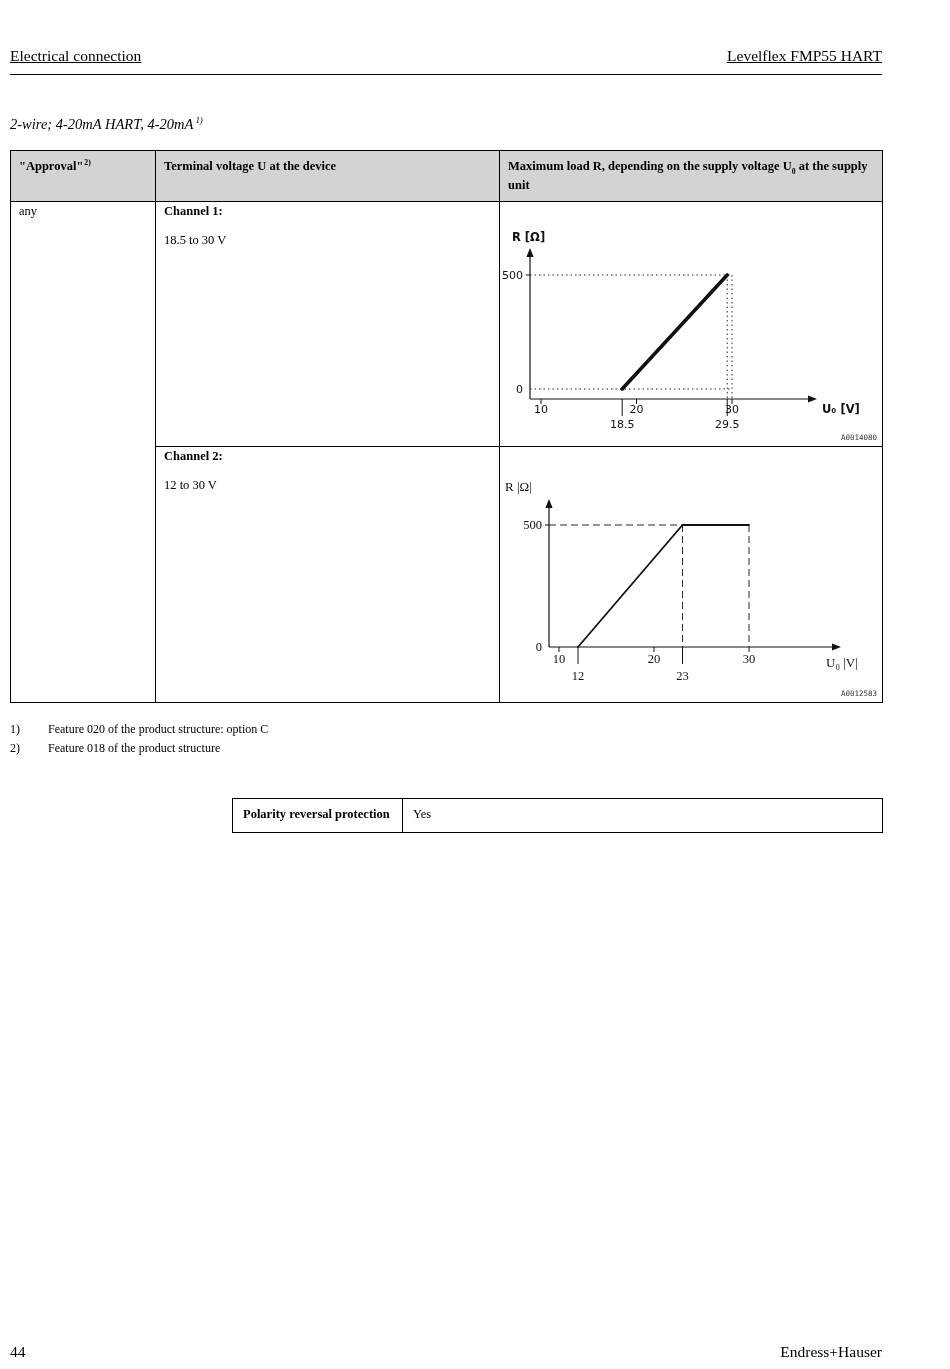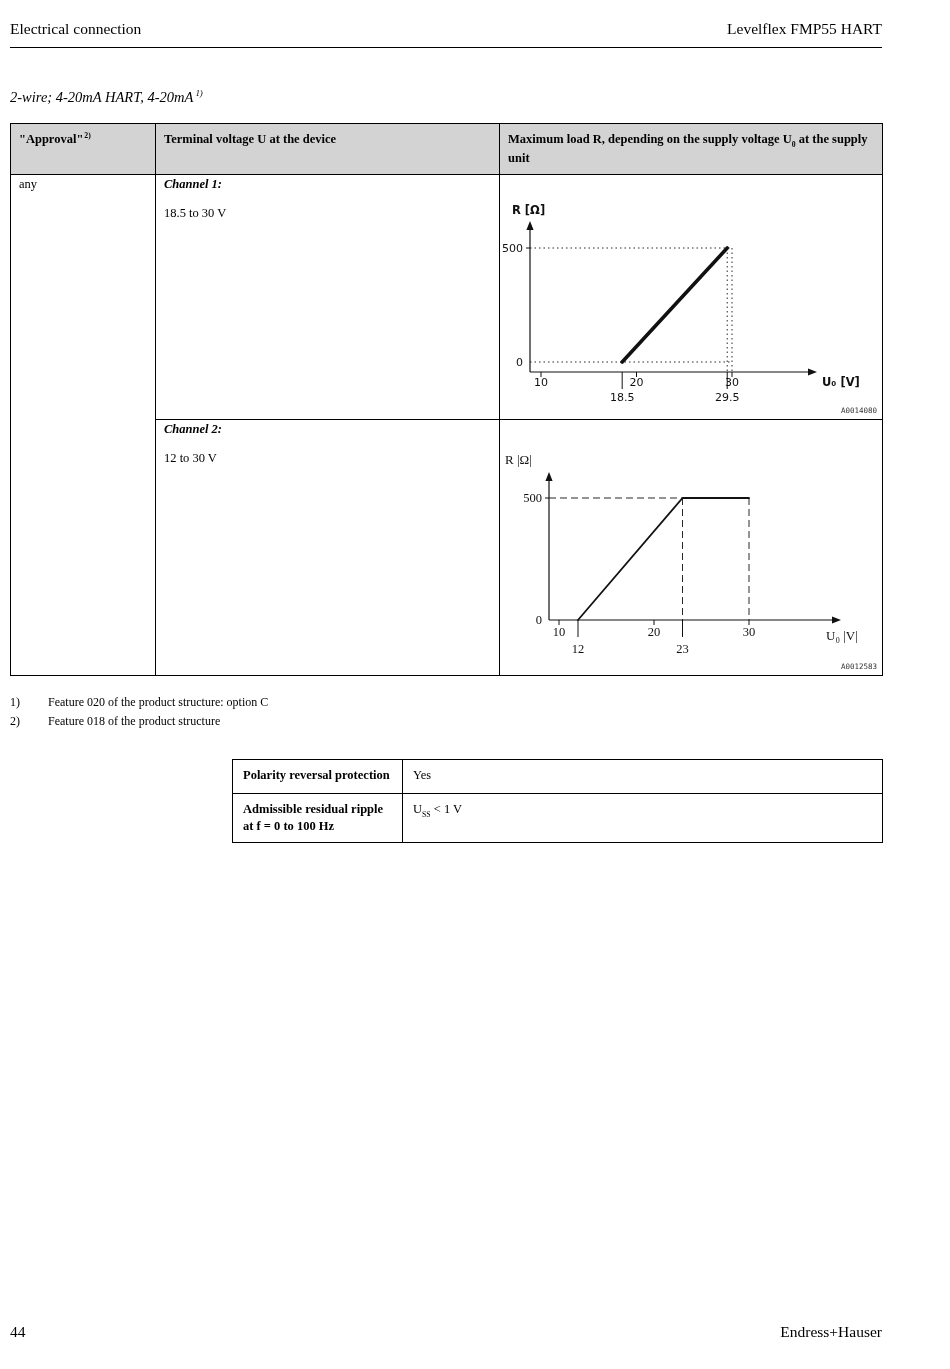--- a/index.html
+++ b/index.html
@@ -12,22 +12,23 @@
     color: #000;
     font-family: "Liberation Serif", "DejaVu Serif", serif;
     overflow: hidden;
     margin: 0 auto;
   }
   .content { margin-left: 10px; width: 872px; }
 
   .page-header {
     display: flex;
     justify-content: space-between;
-    padding-top: 20px;
+    padding-top: 47px;
     font-size: 15.5px;
+    text-decoration: underline;
   }
   .header-rule { border-bottom: 1.4px solid #000; margin-top: 9px; }
 
   .section-title {
     margin-top: 40px;
     font-style: italic;
     font-size: 14.5px;
   }
   .section-title sup { font-size: 0.62em; margin-left: 2px; }
 
@@ -49,49 +50,49 @@
     padding: 7px 8px;
     line-height: 1.35;
   }
   .main-table thead sup { font-size: 0.62em; margin-left: 1px; }
   .main-table thead sub { font-size: 0.62em; }
   .cell-approval, .cell-voltage {
     font-size: 12.5px;
     padding: 1px 8px;
     line-height: 1.35;
   }
-  .channel-label { font-weight: bold; margin-bottom: 12px; font-style: italic; }
+  .channel-label { font-weight: bold; margin-bottom: 12px; }
   .cell-chart { padding: 0; }
   .cell-chart svg { display: block; }
 
   .footnotes { margin-top: 18px; font-size: 12px; }
   .footnote { display: flex; margin-bottom: 3px; line-height: 1.35; }
   .fn-marker { width: 38px; flex: none; }
 
   .spec-table {
     border-collapse: collapse;
     table-layout: fixed;
-    margin: 30px 0 0 222px;
+    margin: 42px 0 0 222px;
     width: 650px;
   }
   .spec-table th, .spec-table td {
     border: 1px solid #000;
     font-size: 12.5px;
     padding: 7px 10px;
     vertical-align: top;
     text-align: left;
     line-height: 1.35;
   }
   .spec-table th { font-weight: bold; }
   .spec-table sub { font-size: 0.62em; }
 
   .page-footer {
     position: absolute;
     left: 10px;
-    bottom: 28px;
+    bottom: 8px;
     width: 872px;
     display: flex;
     justify-content: space-between;
     font-size: 15.5px;
   }
 </style>
 </head>
 <body>
 
 <div class="page">
@@ -214,26 +215,20 @@
         <col style="width:170px">
         <col style="width:480px">
       </colgroup>
       <tbody>
         <tr>
           <th>Polarity reversal protection</th>
           <td>
             <span>Yes</span><sub></sub><span></span>
           </td>
         </tr>
-        <tr>
-          <th>Admissible residual ripple at f = 0 to 100 Hz</th>
-          <td>
-            <span>U</span><sub>SS</sub><span> &lt; 1 V</span>
-          </td>
-        </tr>
       </tbody>
     </table>
 
   </div>
 
   <footer class="page-footer">
     <span>44</span>
     <span>Endress+Hauser</span>
   </footer>
 </div>

